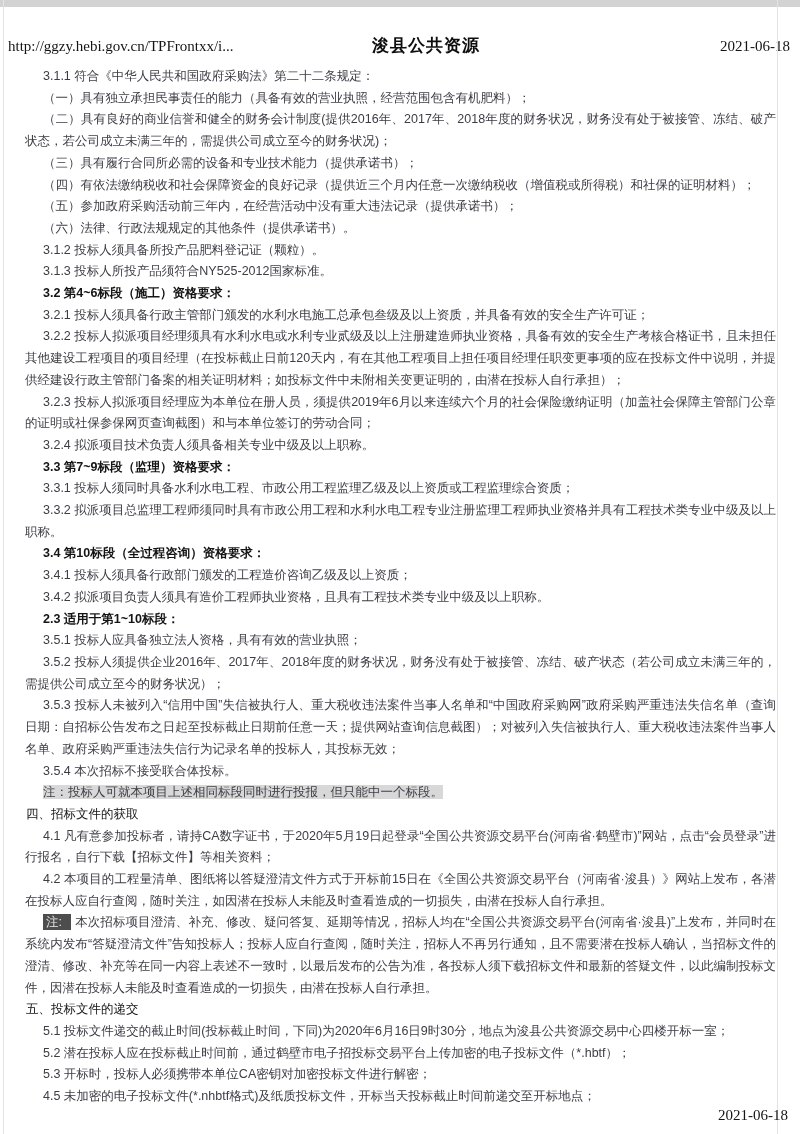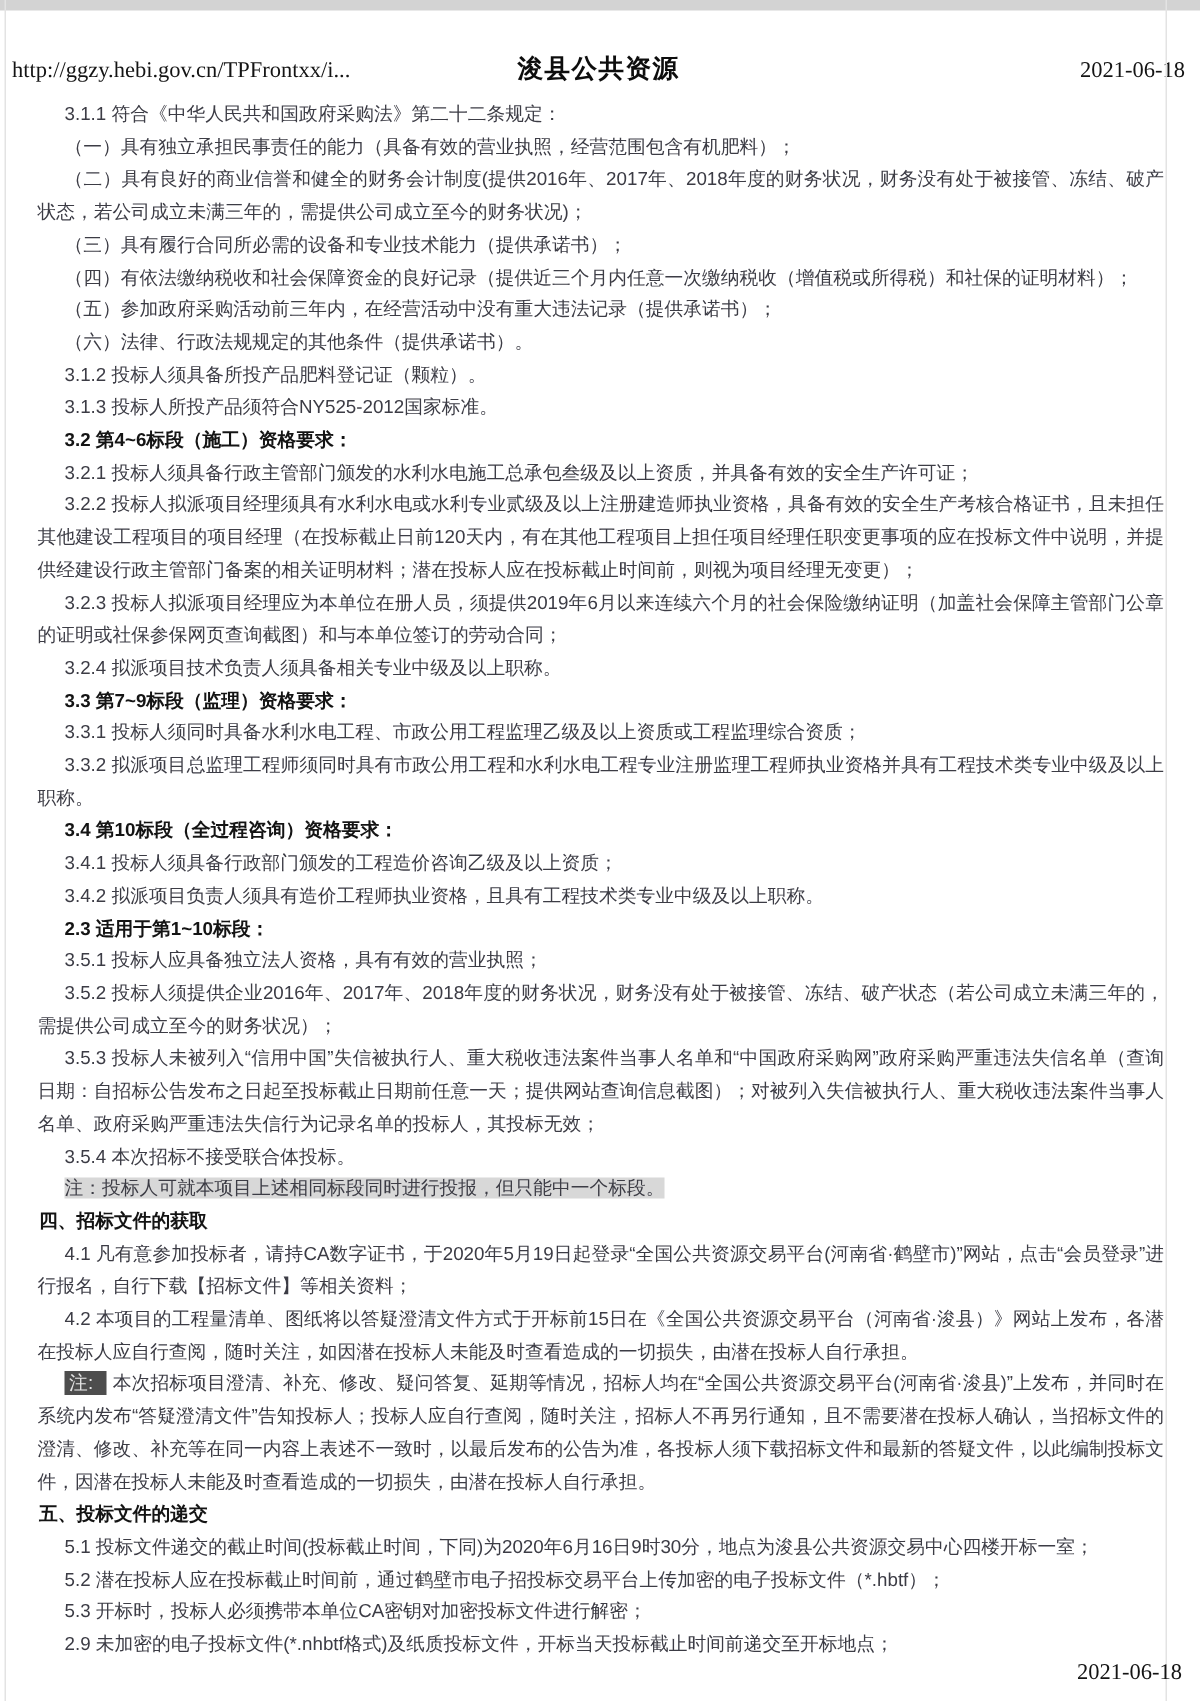--- a/index.html
+++ b/index.html
@@ -23,39 +23,39 @@
   .page-header {
     display: flex; align-items: baseline;
     padding: 27px 10px 0 8px;
   }
   .hdr-url {
     font-family: "Liberation Serif", serif;
     font-size: 15px; color: #141414;
     flex: 0 0 310px; white-space: nowrap; overflow: hidden;
   }
   .hdr-title {
-    flex: 1 1 auto; text-align: center;
+    flex: 1 1 auto; text-align: right;
     font-size: 17px; font-weight: bold; color: #0d0d0d;
     letter-spacing: 1px;
   }
   .hdr-date {
     font-family: "Liberation Serif", serif;
     font-size: 15px; color: #141414;
     flex: 0 0 310px; text-align: right; white-space: nowrap;
   }
   .doc-body {
     margin: 9px 24px 4px 25px;
     font-size: 12.5px;
     line-height: 21.7px;
     color: #3c3c45;
     text-align: justify;
     text-justify: inter-character;
   }
   .para { margin: 0; text-indent: 18px; }
-  .para.heading1 { text-indent: 1px; font-weight: bold; color: #141414; }
+  .para.heading1 { text-indent: 1px; font-weight: normal; color: #141414; }
   .para.heading2 { font-weight: bold; color: #141414; }
   .gray-hl { background: #d8d8d8; }
   .dark-marker {
     background: #4d4d4d; color: #e6e6e6;
     padding: 1px 9px 1px 3px; margin-right: 4px;
   }
   .page-footer {
     position: absolute; right: 12px; bottom: 10px;
     font-family: "Liberation Serif", serif;
     font-size: 15px; color: #141414;
@@ -80,21 +80,21 @@
     <p class="para item">（一）具有独立承担民事责任的能力（具备有效的营业执照，经营范围包含有机肥料）；</p>
     <p class="para item">（二）具有良好的商业信誉和健全的财务会计制度(提供2016年、2017年、2018年度的财务状况，财务没有处于被接管、冻结、破产状态，若公司成立未满三年的，需提供公司成立至今的财务状况)；</p>
     <p class="para item">（三）具有履行合同所必需的设备和专业技术能力（提供承诺书）；</p>
     <p class="para item">（四）有依法缴纳税收和社会保障资金的良好记录（提供近三个月内任意一次缴纳税收（增值税或所得税）和社保的证明材料）；</p>
     <p class="para item">（五）参加政府采购活动前三年内，在经营活动中没有重大违法记录（提供承诺书）；</p>
     <p class="para item">（六）法律、行政法规规定的其他条件（提供承诺书）。</p>
     <p class="para item">3.1.2 投标人须具备所投产品肥料登记证（颗粒）。</p>
     <p class="para item">3.1.3 投标人所投产品须符合NY525-2012国家标准。</p>
     <p class="para heading2">3.2 第4~6标段（施工）资格要求：</p>
     <p class="para item">3.2.1 投标人须具备行政主管部门颁发的水利水电施工总承包叁级及以上资质，并具备有效的安全生产许可证；</p>
-    <p class="para item">3.2.2 投标人拟派项目经理须具有水利水电或水利专业贰级及以上注册建造师执业资格，具备有效的安全生产考核合格证书，且未担任其他建设工程项目的项目经理（在投标截止日前120天内，有在其他工程项目上担任项目经理任职变更事项的应在投标文件中说明，并提供经建设行政主管部门备案的相关证明材料；潜在投标人应在投标截止时间前，则视为项目经理无变更）；</p>
+    <p class="para item">3.2.2 投标人拟派项目经理须具有水利水电或水利专业贰级及以上注册建造师执业资格，具备有效的安全生产考核合格证书，且未担任其他建设工程项目的项目经理（在投标截止日前120天内，有在其他工程项目上担任项目经理任职变更事项的应在投标文件中说明，并提供经建设行政主管部门备案的相关证明材料；如投标文件中未附相关变更证明的，由潜在投标人自行承担）；</p>
     <p class="para item">3.2.3 投标人拟派项目经理应为本单位在册人员，须提供2019年6月以来连续六个月的社会保险缴纳证明（加盖社会保障主管部门公章的证明或社保参保网页查询截图）和与本单位签订的劳动合同；</p>
     <p class="para item">3.2.4 拟派项目技术负责人须具备相关专业中级及以上职称。</p>
     <p class="para heading2">3.3 第7~9标段（监理）资格要求：</p>
     <p class="para item">3.3.1 投标人须同时具备水利水电工程、市政公用工程监理乙级及以上资质或工程监理综合资质；</p>
     <p class="para item">3.3.2 拟派项目总监理工程师须同时具有市政公用工程和水利水电工程专业注册监理工程师执业资格并具有工程技术类专业中级及以上职称。</p>
     <p class="para heading2">3.4 第10标段（全过程咨询）资格要求：</p>
     <p class="para item">3.4.1 投标人须具备行政部门颁发的工程造价咨询乙级及以上资质；</p>
     <p class="para item">3.4.2 拟派项目负责人须具有造价工程师执业资格，且具有工程技术类专业中级及以上职称。</p>
     <p class="para heading2">2.3 适用于第1~10标段：</p>
     <p class="para item">3.5.1 投标人应具备独立法人资格，具有有效的营业执照；</p>
@@ -103,18 +103,18 @@
     <p class="para item">3.5.4 本次招标不接受联合体投标。</p>
     <p class="para note-gray"><span class="gray-hl">注：投标人可就本项目上述相同标段同时进行投报，但只能中一个标段。</span></p>
     <p class="para heading1">四、招标文件的获取</p>
     <p class="para item">4.1 凡有意参加投标者，请持CA数字证书，于2020年5月19日起登录“全国公共资源交易平台(河南省·鹤壁市)”网站，点击“会员登录”进行报名，自行下载【招标文件】等相关资料；</p>
     <p class="para item">4.2 本项目的工程量清单、图纸将以答疑澄清文件方式于开标前15日在《全国公共资源交易平台（河南省·浚县）》网站上发布，各潜在投标人应自行查阅，随时关注，如因潜在投标人未能及时查看造成的一切损失，由潜在投标人自行承担。</p>
     <p class="para note-dark"><span class="dark-marker">注:</span>本次招标项目澄清、补充、修改、疑问答复、延期等情况，招标人均在“全国公共资源交易平台(河南省·浚县)”上发布，并同时在系统内发布“答疑澄清文件”告知投标人；投标人应自行查阅，随时关注，招标人不再另行通知，且不需要潜在投标人确认，当招标文件的澄清、修改、补充等在同一内容上表述不一致时，以最后发布的公告为准，各投标人须下载招标文件和最新的答疑文件，以此编制投标文件，因潜在投标人未能及时查看造成的一切损失，由潜在投标人自行承担。</p>
     <p class="para heading1">五、投标文件的递交</p>
     <p class="para item">5.1 投标文件递交的截止时间(投标截止时间，下同)为2020年6月16日9时30分，地点为浚县公共资源交易中心四楼开标一室；</p>
     <p class="para item">5.2 潜在投标人应在投标截止时间前，通过鹤壁市电子招投标交易平台上传加密的电子投标文件（*.hbtf）；</p>
     <p class="para item">5.3 开标时，投标人必须携带本单位CA密钥对加密投标文件进行解密；</p>
-    <p class="para item">2.9 未加密的电子投标文件(*.nhbtf格式)及纸质投标文件，开标当天投标截止时间前递交至开标地点；</p>
+    <p class="para item">4.5 未加密的电子投标文件(*.nhbtf格式)及纸质投标文件，开标当天投标截止时间前递交至开标地点；</p>
   </div>
 
 <div class="page-footer">
   <span>2021-06-18</span>
 </div>
 
 </body></html>

